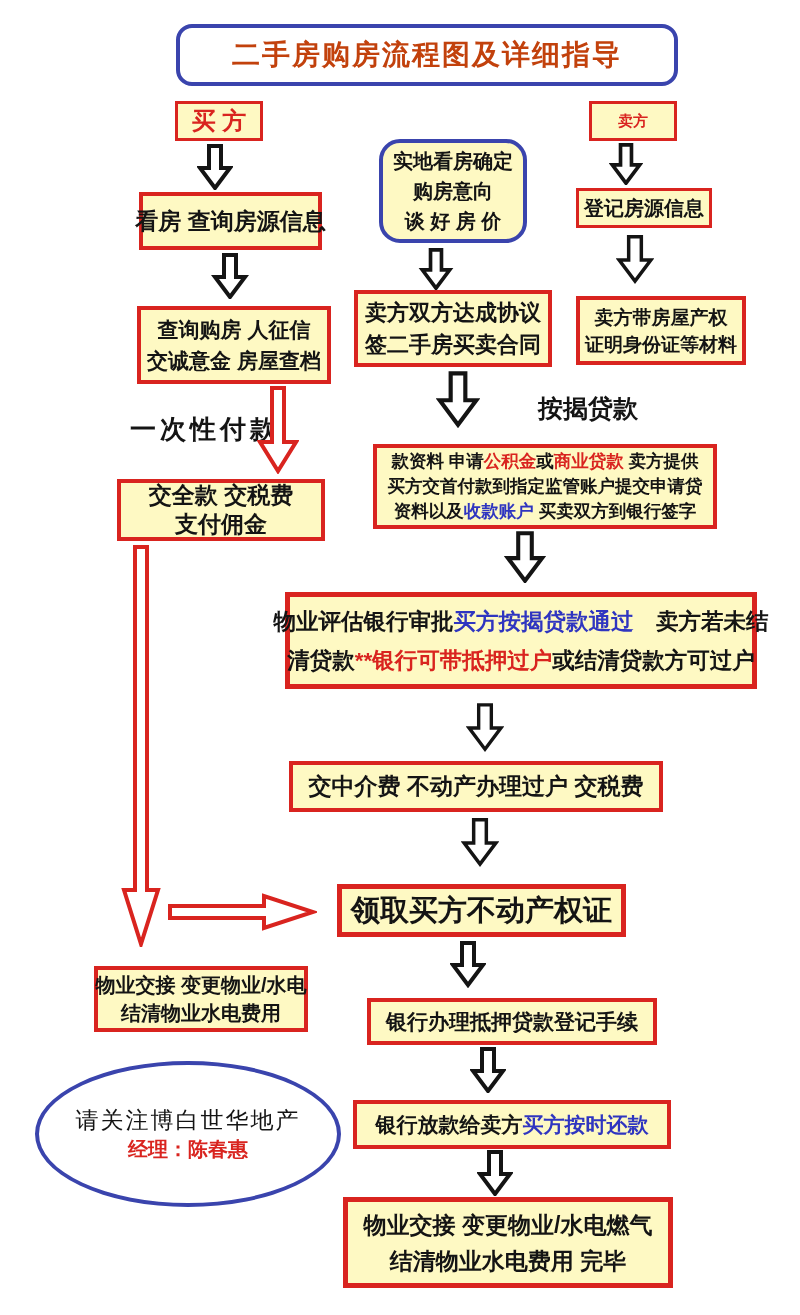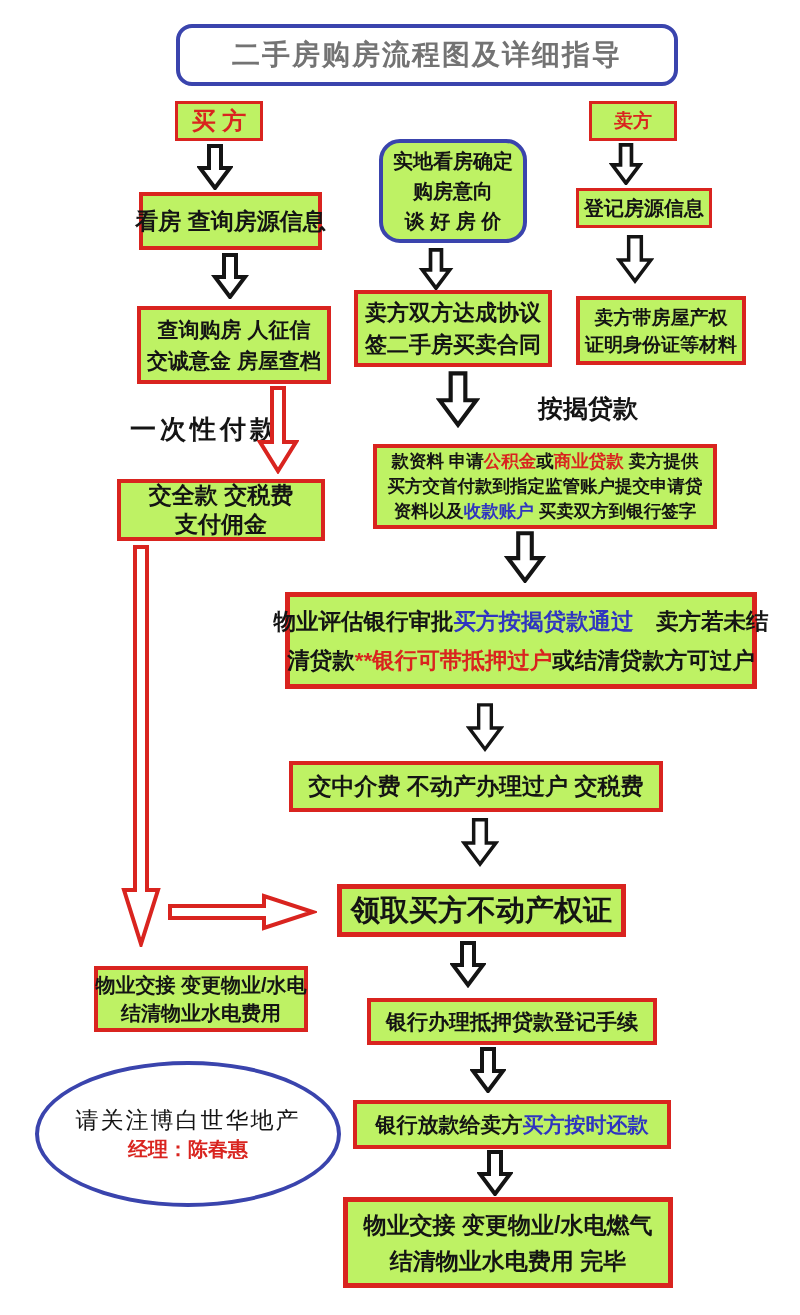--- a/index.html
+++ b/index.html
@@ -5,35 +5,35 @@
   :root{
     --red:#d9241f;
     --blue_border:#3a44ad;
     --blue_text:#2f35c0;
     --ink:#141414;
   }
   *{margin:0;padding:0;box-sizing:border-box;}
   body{background:#ffffff;font-family:"Liberation Sans","DejaVu Sans",sans-serif;}
   .stage{position:relative;width:800px;height:1315px;background:#ffffff;overflow:hidden;}
   .box{
-    position:absolute;background:#bef264;border:4px solid var(--red);
+    position:absolute;background:#fef9c3;border:4px solid var(--red);
     display:flex;flex-direction:column;justify-content:center;align-items:center;
     font-weight:bold;color:var(--ink);text-align:left;white-space:nowrap;
   }
   .blue-box{border-color:var(--blue_border);}
   .thick{border-width:5px;}
   .thin{border-width:3px;}
   .red-text{color:var(--red);}
   .blue-text{color:var(--blue_text);}
   .label{position:absolute;font-weight:bold;color:var(--ink);white-space:nowrap;}
   .title{
     position:absolute;left:176px;top:24px;width:502px;height:62px;
     border:4px solid var(--blue_border);border-radius:16px;background:#fff;
     display:flex;align-items:center;justify-content:center;
-    color:#737373;font-weight:bold;font-size:28px;letter-spacing:2px;
+    color:#c2410c;font-weight:bold;font-size:28px;letter-spacing:2px;
   }
   .ellipse{
     position:absolute;left:35px;top:1061px;width:306px;height:146px;
     border:4px solid var(--blue_border);border-radius:50%;background:#fff;
     display:flex;flex-direction:column;justify-content:center;align-items:center;
     white-space:nowrap;
   }
   .arrow{position:absolute;}
   svg.black polygon{fill:#fff;stroke:var(--ink);}
   svg.redarr polygon{fill:#fff;stroke:var(--red);}
@@ -156,21 +156,21 @@
 
   <svg class="arrow black" style="left:477px;top:1150px" width="36" height="46" viewBox="0 0 36 46">
     <polygon points="12,2 24,2 24,24 33,24 18,44 3,24 12,24" stroke-width="4"></polygon>
   </svg>
 
   <div class="box thick" style="left:343px;top:1197px;width:330px;height:91px;font-size:23px;line-height:36px;">
     <div>物业交接 变更物业/水电燃气</div>
     <div>结清物业水电费用 完毕</div>
   </div>
 
-  <div class="box thin red-text" style="left:589px;top:101px;width:88px;height:40px;font-size:19px;">卖方</div>
+  <div class="box thin red-text" style="left:589px;top:101px;width:88px;height:40px;font-size:15px;">卖方</div>
 
   <svg class="arrow black" style="left:609px;top:143px" width="34" height="42" viewBox="0 0 36 46">
     <polygon points="12,2 24,2 24,24 33,24 18,44 3,24 12,24" stroke-width="4"></polygon>
   </svg>
 
   <div class="box thin" style="left:576px;top:188px;width:136px;height:40px;font-size:20px;">登记房源信息</div>
 
   <svg class="arrow black" style="left:616px;top:231px" width="38" height="56" viewBox="0 0 36 46">
     <polygon points="12,2 24,2 24,24 33,24 18,44 3,24 12,24" stroke-width="3.3"></polygon>
   </svg>

